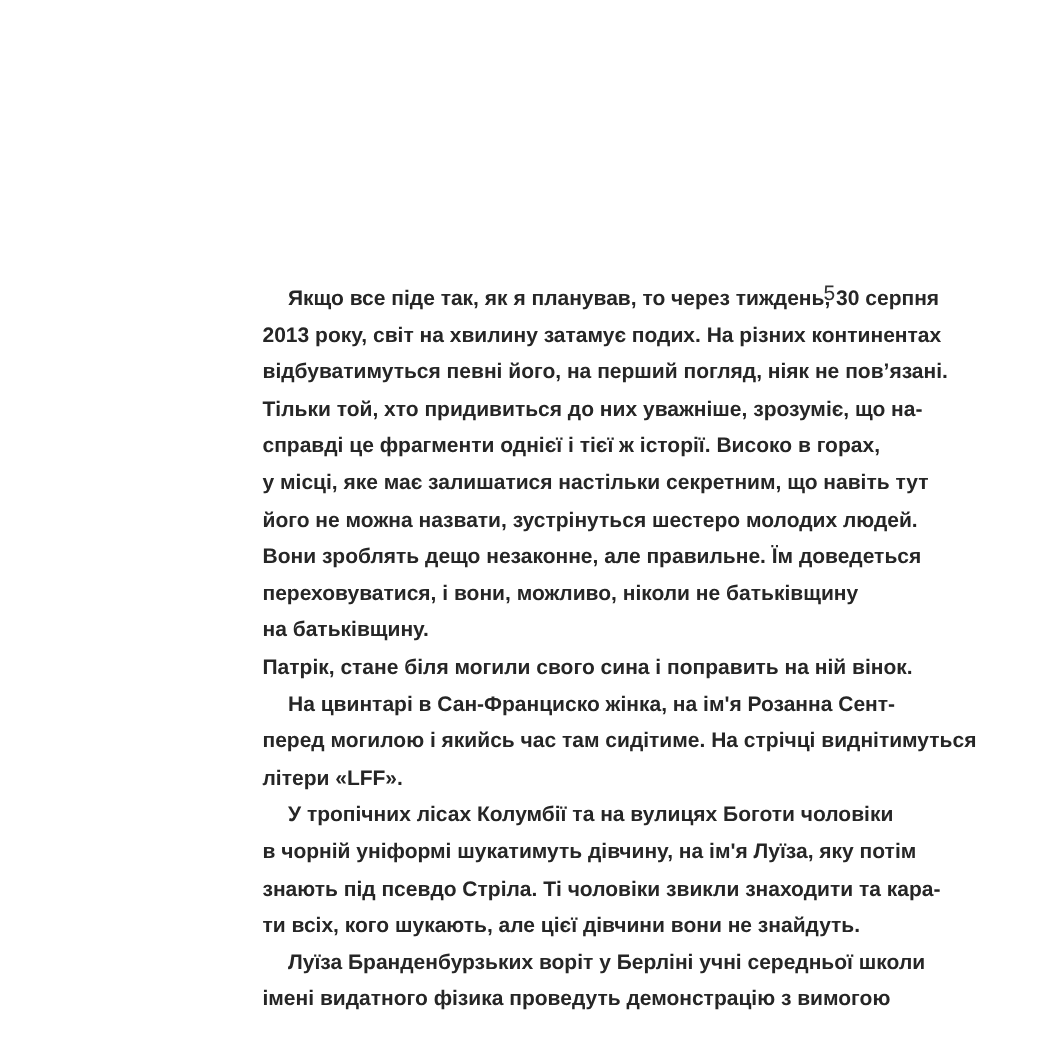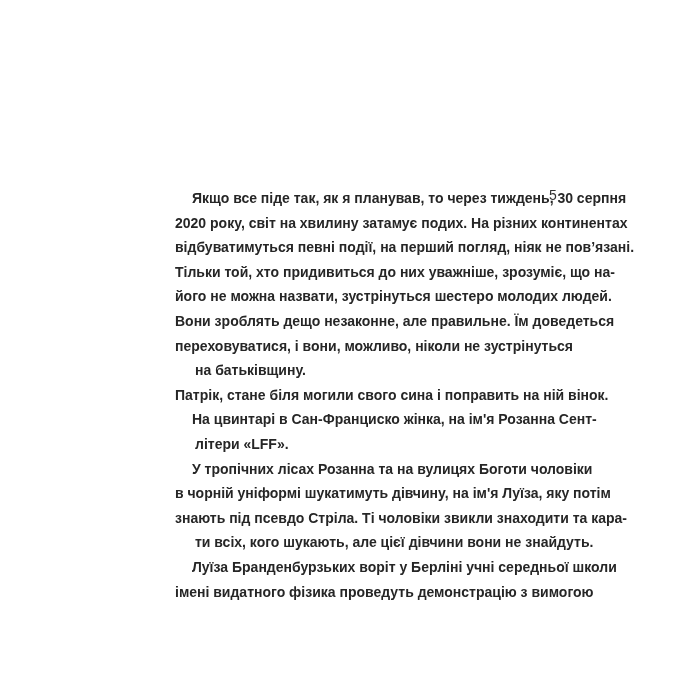--- a/index.html
+++ b/index.html
@@ -27,49 +27,52 @@
       display: block;
       height: 24.6px;
       line-height: 24.6px;
       font-size: 14px;
       white-space: nowrap;
       text-align: justify;
       text-align-last: justify;
       font-weight: bold;
     }
     .line.indent { padding-left: 17px; }
-    .line.last { text-align-last: left; margin-left: 20px; }
+    .line.last { text-align-last: left; }
   </style>
 </head>
 <body>
 
 <div>
   <div class="page-number">5</div>
 
   <div class="body-text">
 
     <div>
       <span class="line indent">Якщо все піде так, як я планував, то через тиждень, 30 серпня</span>
-      <span class="line">2020 року, світ на хвилину затамує подих. На різних континентах</span>
-      <span class="line">відбуватимуться певні події, на перший погляд, ніяк не пов’язані.</span>
+      <span class="line">2013 року, світ на хвилину затамує подих. На різних континентах</span>
+      <span class="line">відбуватимуться певні його, на перший погляд, ніяк не пов’язані.</span>
       <span class="line">Тільки той, хто придивиться до них уважніше, зрозуміє, що на-</span>
+      <span class="line">справді це фрагменти однієї і тієї ж історії. Високо в горах,</span>
+      <span class="line">у місці, яке має залишатися настільки секретним, що навіть тут</span>
       <span class="line">його не можна назвати, зустрінуться шестеро молодих людей.</span>
       <span class="line">Вони зроблять дещо незаконне, але правильне. Їм доведеться</span>
-      <span class="line">переховуватися, і вони, можливо, ніколи не зустрінуться</span>
+      <span class="line">переховуватися, і вони, можливо, ніколи не батьківщину</span>
       <span class="line last">на батьківщину.</span>
     </div>
 
     <div>
       <span class="line">Патрік, стане біля могили свого сина і поправить на ній вінок.</span>
       <span class="line indent">На цвинтарі в Сан-Франциско жінка, на ім'я Розанна Сент-</span>
+      <span class="line">перед могилою і якийсь час там сидітиме. На стрічці виднітимуться</span>
       <span class="line last">літери «LFF».</span>
     </div>
 
     <div>
-      <span class="line indent">У тропічних лісах Розанна та на вулицях Боготи чоловіки</span>
+      <span class="line indent">У тропічних лісах Колумбії та на вулицях Боготи чоловіки</span>
       <span class="line">в чорній уніформі шукатимуть дівчину, на ім'я Луїза, яку потім</span>
       <span class="line">знають під псевдо Стріла. Ті чоловіки звикли знаходити та кара-</span>
       <span class="line last">ти всіх, кого шукають, але цієї дівчини вони не знайдуть.</span>
     </div>
 
     <div>
       <span class="line indent">Луїза Бранденбурзьких воріт у Берліні учні середньої школи</span>
       <span class="line">імені видатного фізика проведуть демонстрацію з вимогою</span>
 
     </div>

